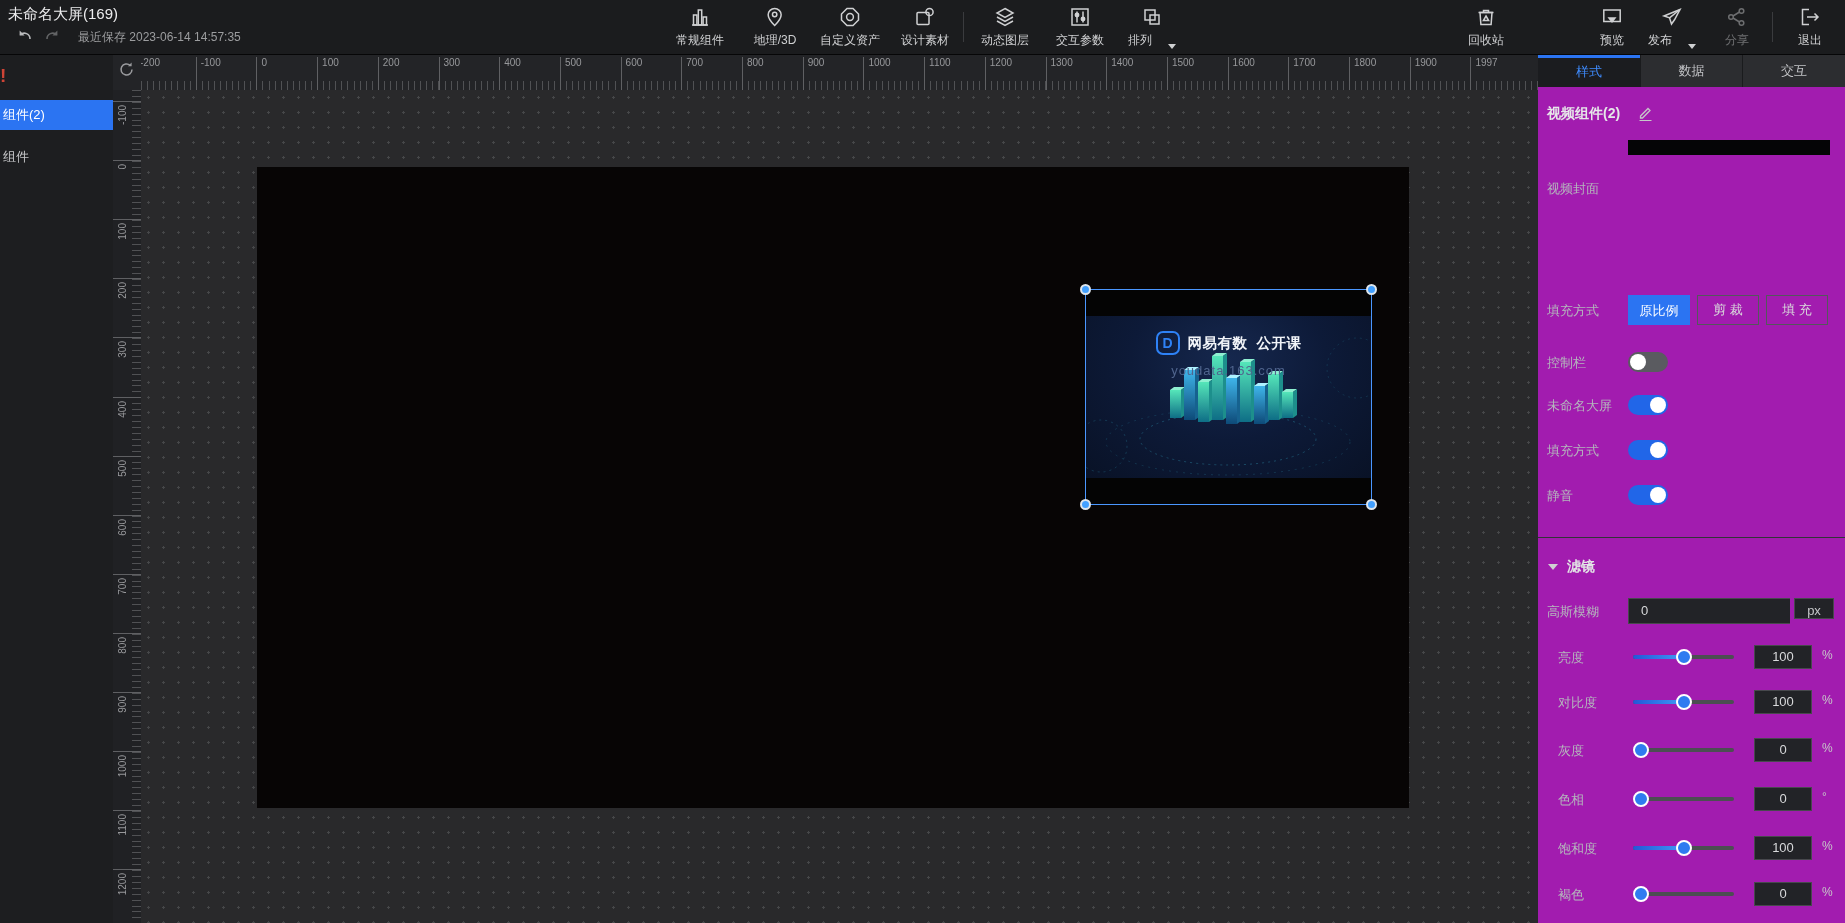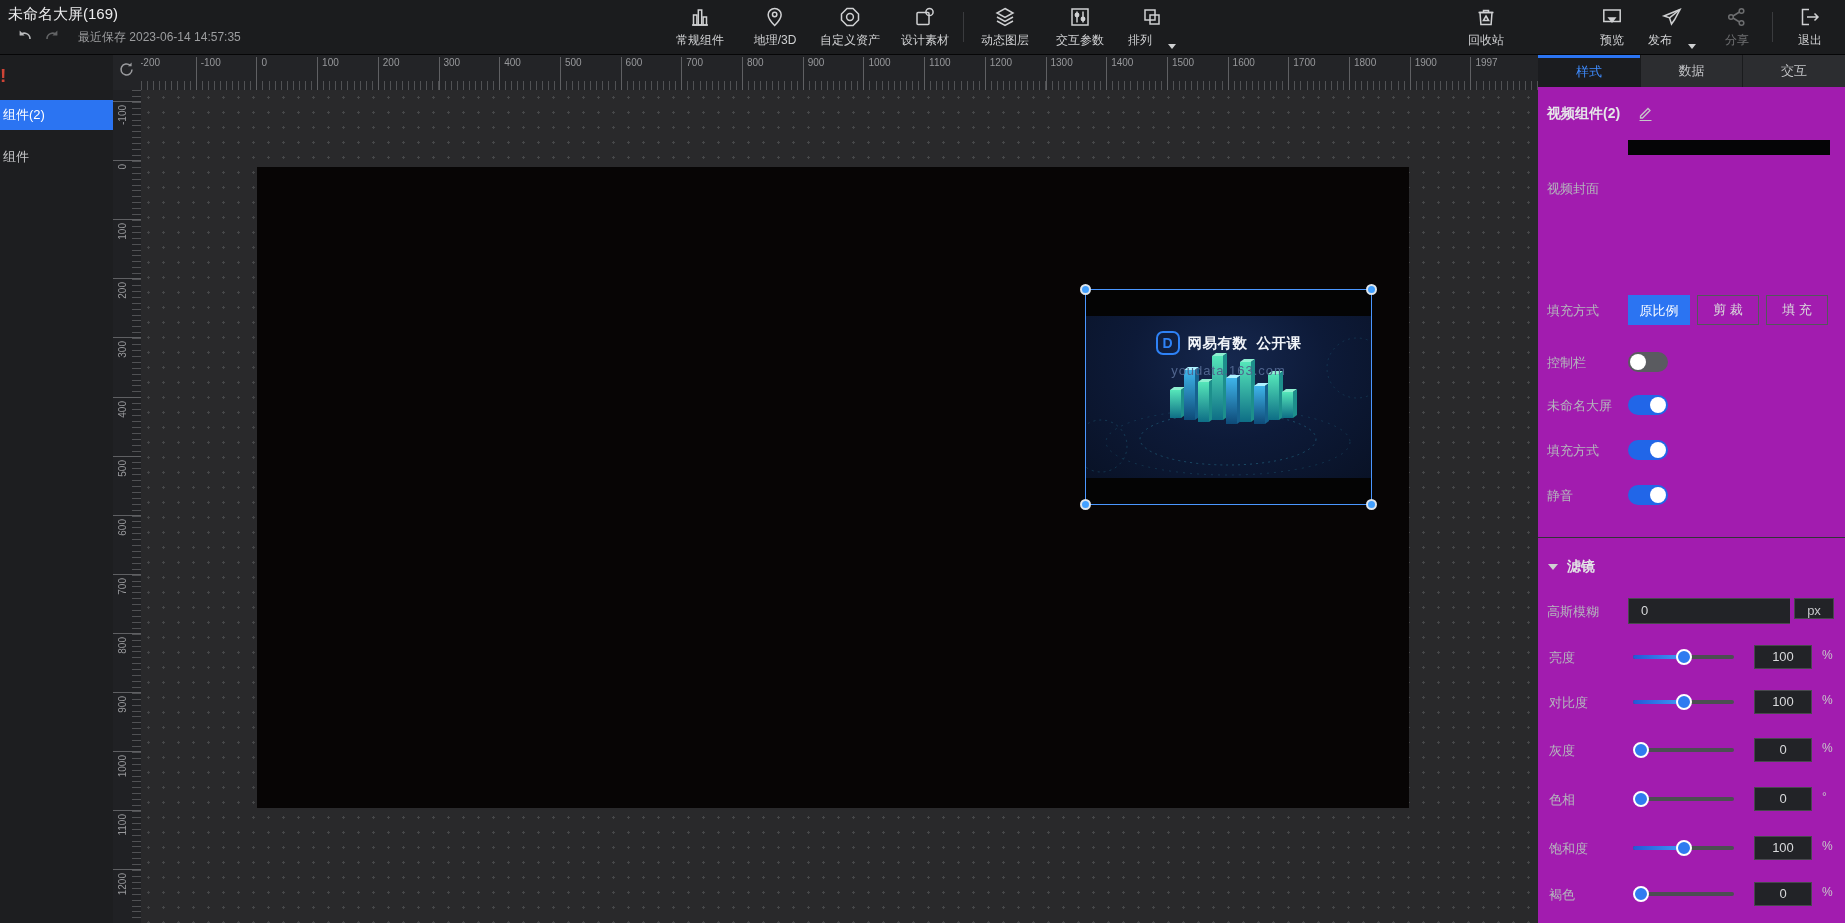--- a/index.html
+++ b/index.html
@@ -72,21 +72,21 @@
   .tgl{position:absolute;left:90px;width:40px;height:20px;border-radius:10px;background:#5a5b60;cursor:pointer}
   .tgl .knob{position:absolute;left:2px;top:2px;width:16px;height:16px;border-radius:50%;background:#fff;transition:left .1s}
   .tgl.on{background:#2166e8}
   .tgl.on .knob{left:22px}
   #pdivider{position:absolute;left:0;top:482px;width:307px;height:1px;background:#323337}
   #filter-head{position:absolute;left:10px;top:503px;display:flex;align-items:center;gap:9px;color:#e2e3e5;font-size:14px;font-weight:bold;cursor:pointer}
   .caret-down{width:0;height:0;border-left:5px solid transparent;border-right:5px solid transparent;border-top:6px solid #cfd0d2}
   #blur-input{position:absolute;left:90px;top:543px;width:162px;height:26px;background:#222327;border:1px solid #47484d;border-right:none;color:#d8d9db;line-height:24px;padding-left:12px;cursor:text}
   #blur-unit{position:absolute;left:256px;top:543px;width:40px;height:21px;background:#222327;border:1px solid #47484d;color:#c6c7c9;line-height:24px;text-align:center}
   .frow{position:absolute;left:0;width:307px;height:26px}
-  .frow .plabel{top:5px;left:11px}
+  .frow .plabel{top:5px;left:20px}
   .slider{position:absolute;left:95px;top:0;width:101px;height:26px;cursor:pointer}
   .slider .track{position:absolute;left:0;top:11px;width:101px;height:4px;border-radius:2px;background:#4c4e52}
   .slider .fill{position:absolute;left:0;top:0;height:4px;border-radius:2px;background:linear-gradient(90deg,#2456d8,#3f9bf5)}
   .slider .thumb{position:absolute;top:5px;width:16px;height:16px;border-radius:50%;background:#2f7bf0;border:2.5px solid #fff}
   .valbox{position:absolute;left:216px;top:1px;width:58px;height:24px;background:#222327;border:1px solid #47484d;color:#d8d9db;line-height:22px;text-align:center;cursor:text}
   .unit{position:absolute;left:284px;top:4px;color:#c6c7c9;font-size:12px}
 </style>
 </head>
 <body>
 

